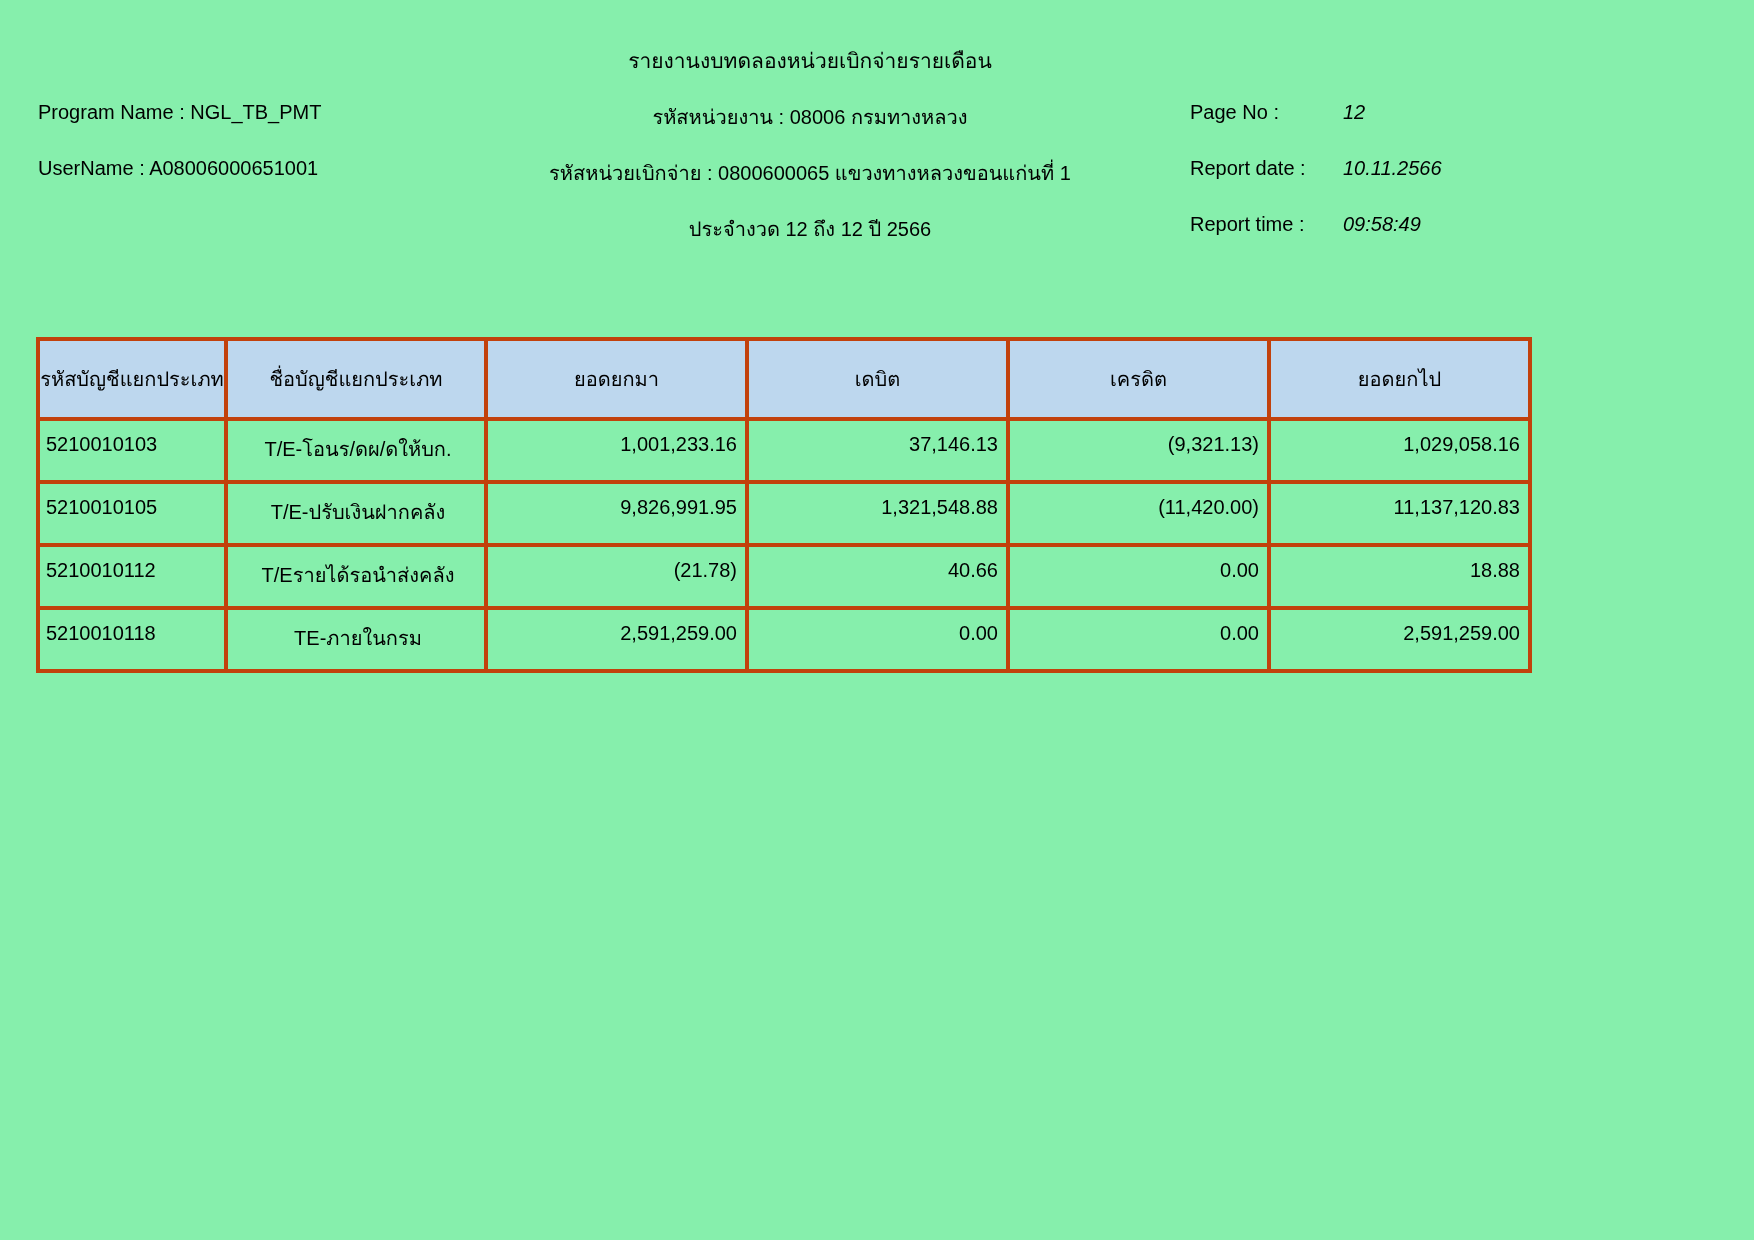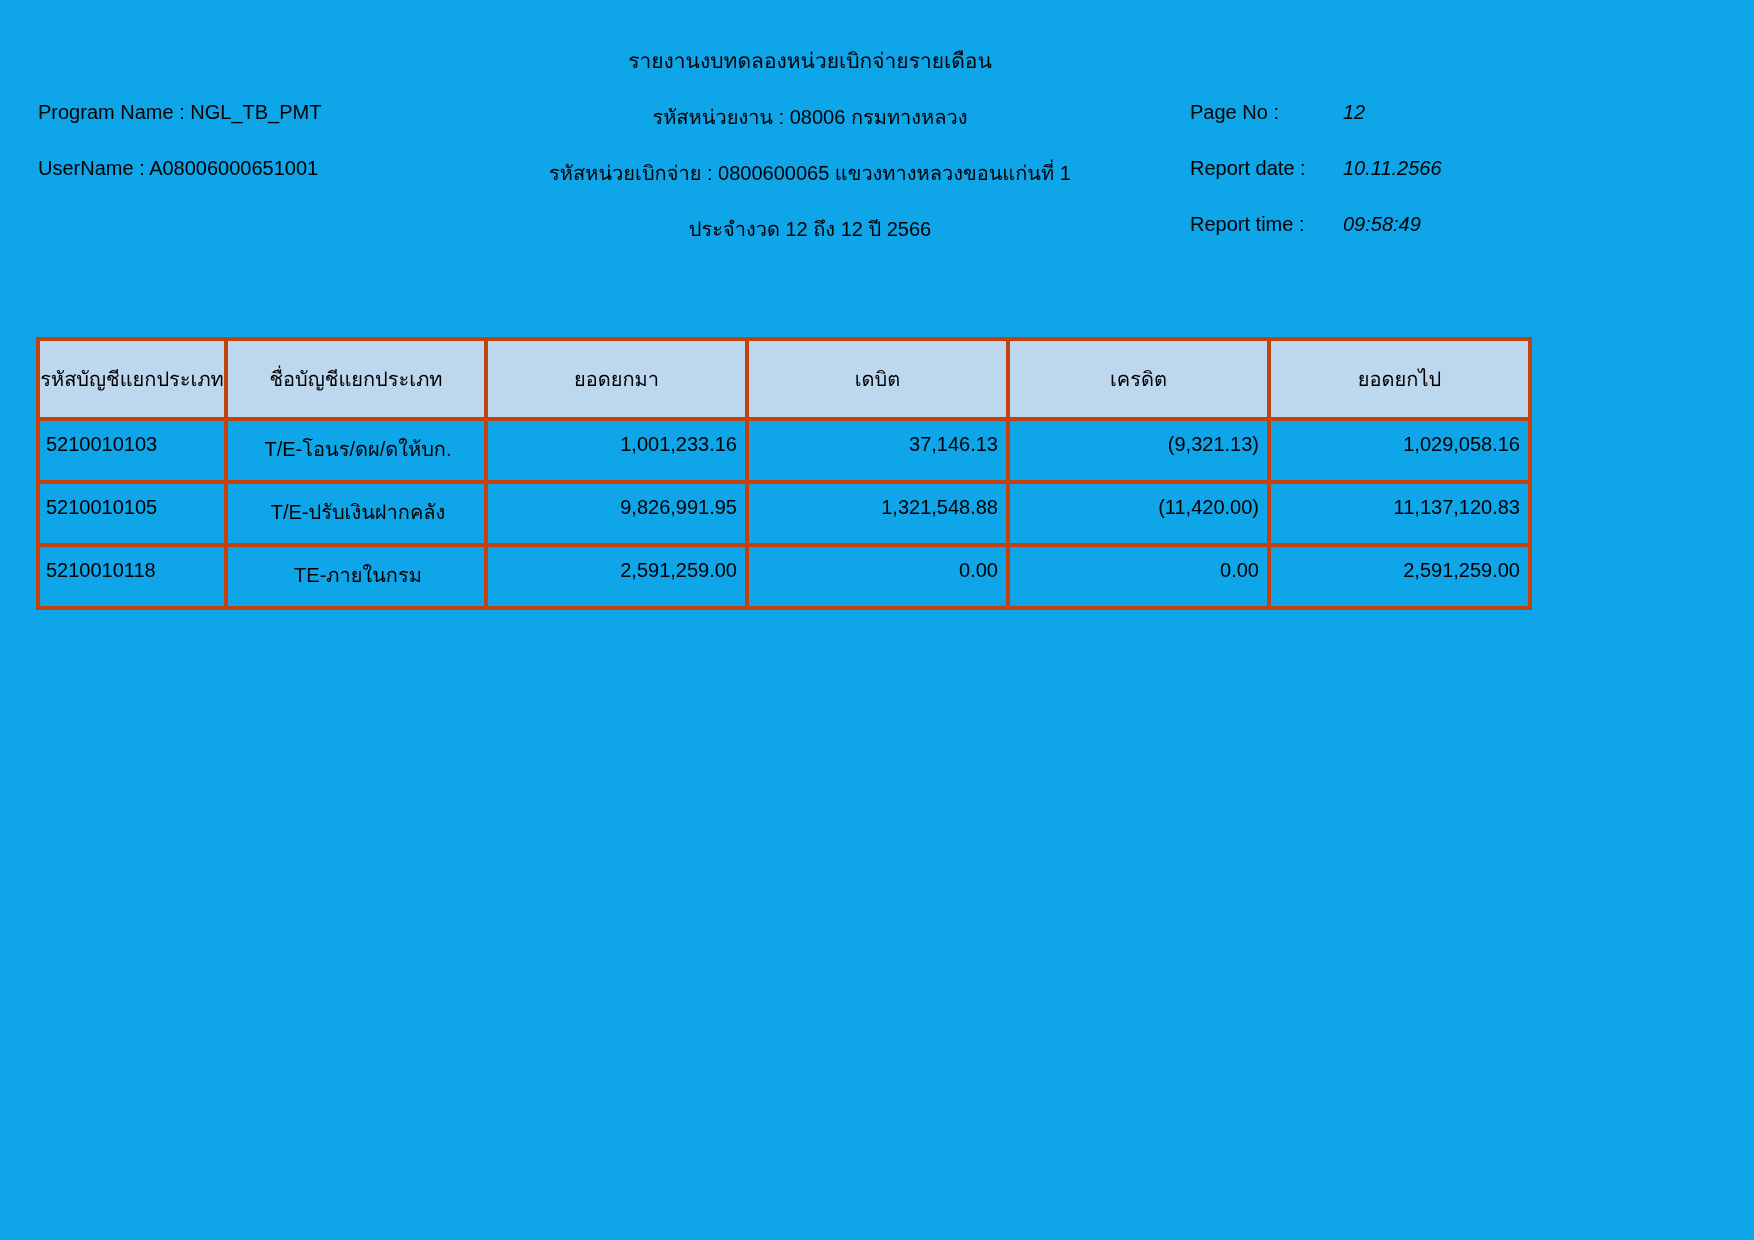--- a/index.html
+++ b/index.html
@@ -3,21 +3,21 @@
 <meta charset="utf-8">
 <style>
   * { margin: 0; padding: 0; box-sizing: border-box; }
   html, body {
     width: 1754px; height: 1240px;
     background: #ffffff;
     font-family: "Liberation Sans", sans-serif;
     color: #000000;
     overflow: hidden;
   }
-  .page { position: relative; width: 1754px; height: 1240px; background: #0ea5e9; padding-left: 44px; }
+  .page { position: relative; width: 1754px; height: 1240px; background: #86efac; padding-left: 44px; }
 
   .report-title {
     position: absolute; top: 44px; left: 460px; width: 700px;
     text-align: center; font-size: 21px; font-weight: 400;
   }
 
   .hdr-line { position: absolute; font-size: 20px; white-space: nowrap; }
   .hdr-left   { left: 38px; }
   .hdr-center { left: 460px; width: 700px; text-align: center; }
   .hdr-rlabel { left: 1190px; }
@@ -109,20 +109,28 @@
       </tr>
       <tr>
         <td class="dcell cell-code">5210010105</td>
         <td class="dcell cell-name">T/E-ปรับเงินฝากคลัง</td>
         <td class="dcell cell-num">9,826,991.95</td>
         <td class="dcell cell-num">1,321,548.88</td>
         <td class="dcell cell-num">(11,420.00)</td>
         <td class="dcell cell-num">11,137,120.83</td>
       </tr>
       <tr>
+        <td class="dcell cell-code">5210010112</td>
+        <td class="dcell cell-name">T/Eรายได้รอนำส่งคลัง</td>
+        <td class="dcell cell-num">(21.78)</td>
+        <td class="dcell cell-num">40.66</td>
+        <td class="dcell cell-num">0.00</td>
+        <td class="dcell cell-num">18.88</td>
+      </tr>
+      <tr>
         <td class="dcell cell-code">5210010118</td>
         <td class="dcell cell-name">TE-ภายในกรม</td>
         <td class="dcell cell-num">2,591,259.00</td>
         <td class="dcell cell-num">0.00</td>
         <td class="dcell cell-num">0.00</td>
         <td class="dcell cell-num">2,591,259.00</td>
       </tr>
     </tbody>
   </table>
 

